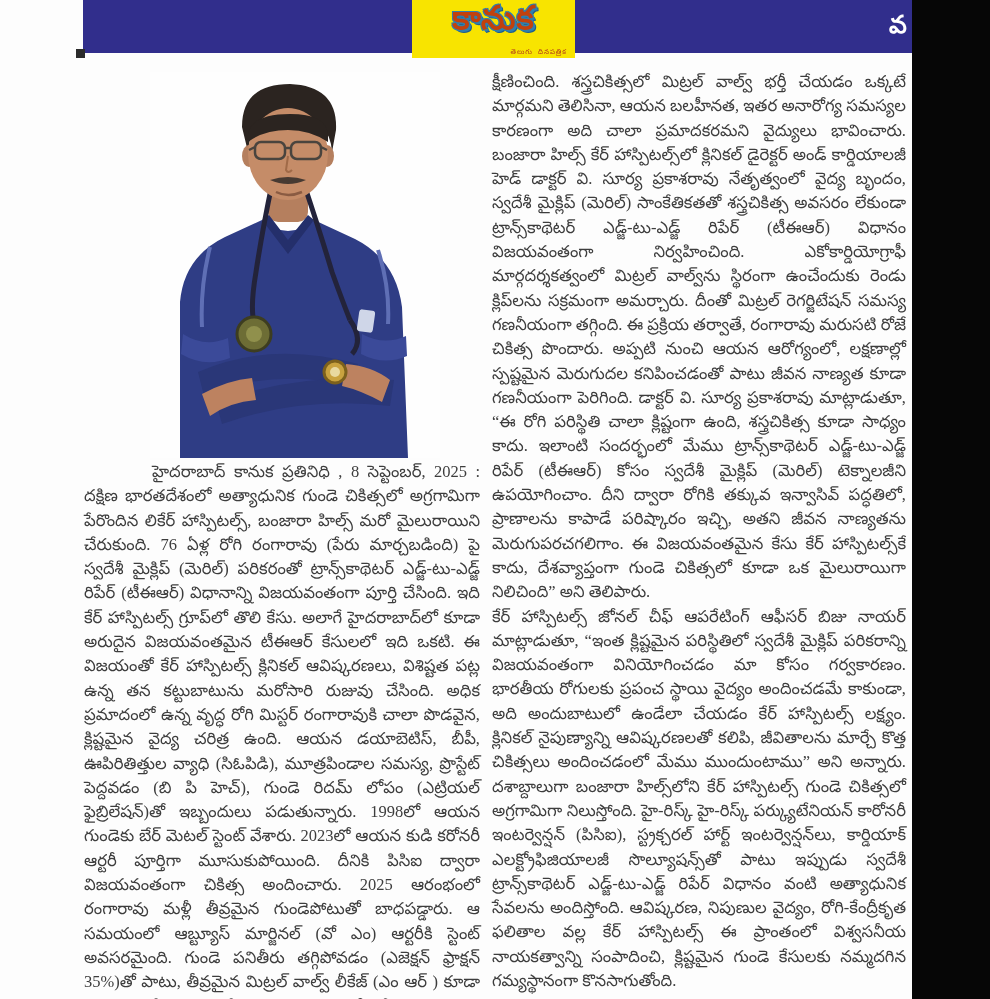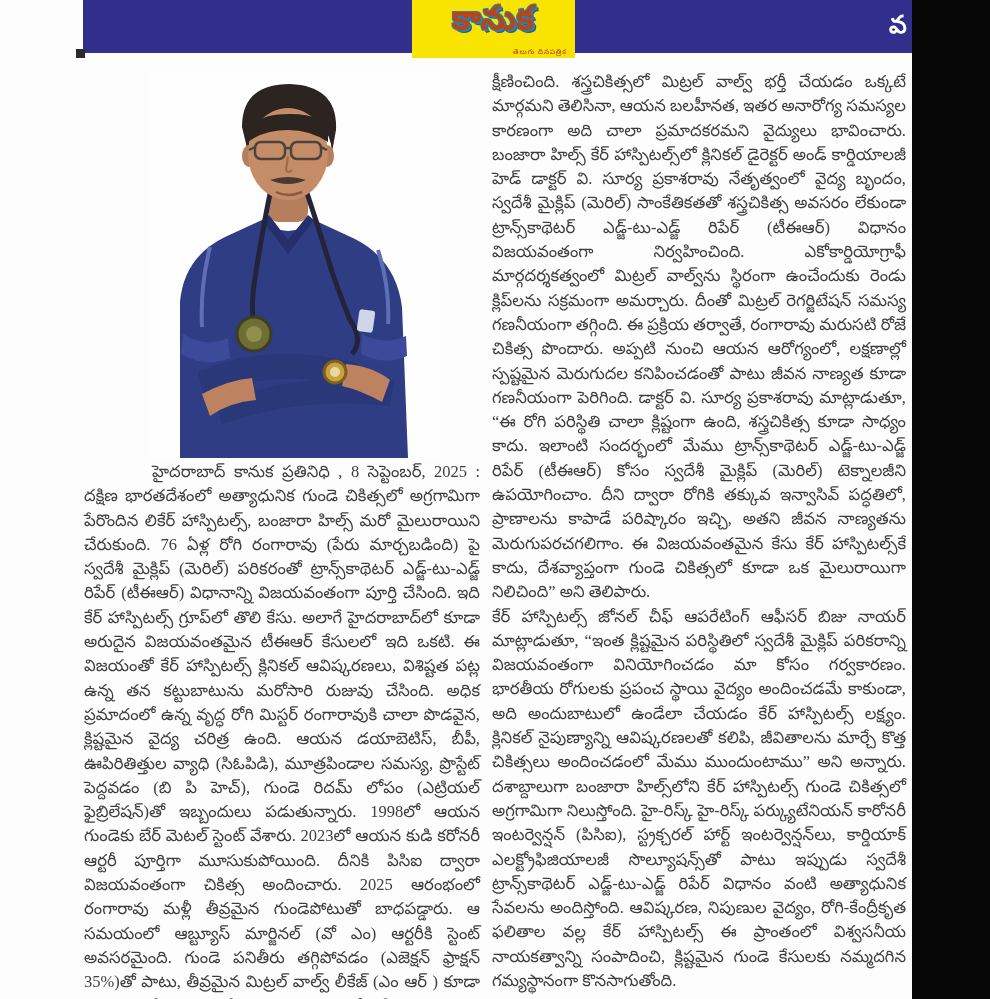--- a/index.html
+++ b/index.html
@@ -16,21 +16,21 @@
     display:flex;flex-direction:column;align-items:center;justify-content:center;
   }
   .logo-text{
     font-family:"DejaVu Sans",sans-serif;
     font-weight:bold;font-size:33px;line-height:1;color:#c2410c;letter-spacing:1px;
     text-shadow:-1px -1px 0 #2f7fae,1px -1px 0 #2f7fae,-1px 1px 0 #2f7fae,
                  2px 2px 0 #2f7fae,3px 3px 0 #1d5d8d;
     margin-top:2px;
   }
   .logo-tagline{
-    font-family:Liberation Serif, serif;
+    font-family:Liberation Mono, monospace;
     font-size:7px;color:#b03a1a;align-self:flex-end;margin:14px 8px 2px 0;letter-spacing:1px;
   }
   .side-letter{
     position:absolute;left:806px;top:12px;width:26px;
     font-family:"DejaVu Sans",sans-serif;
     color:#ffffff;font-size:25px;font-weight:bold;line-height:1;
   }
   .photo-wrap{position:absolute;left:150px;top:72px;width:290px;height:386px;background:#fefefe;}
   .col{position:absolute;text-align:justify;color:#3d3d3d;font-size:16.5px;line-height:24.3px;}
   .col p{margin:0;padding:0;}

